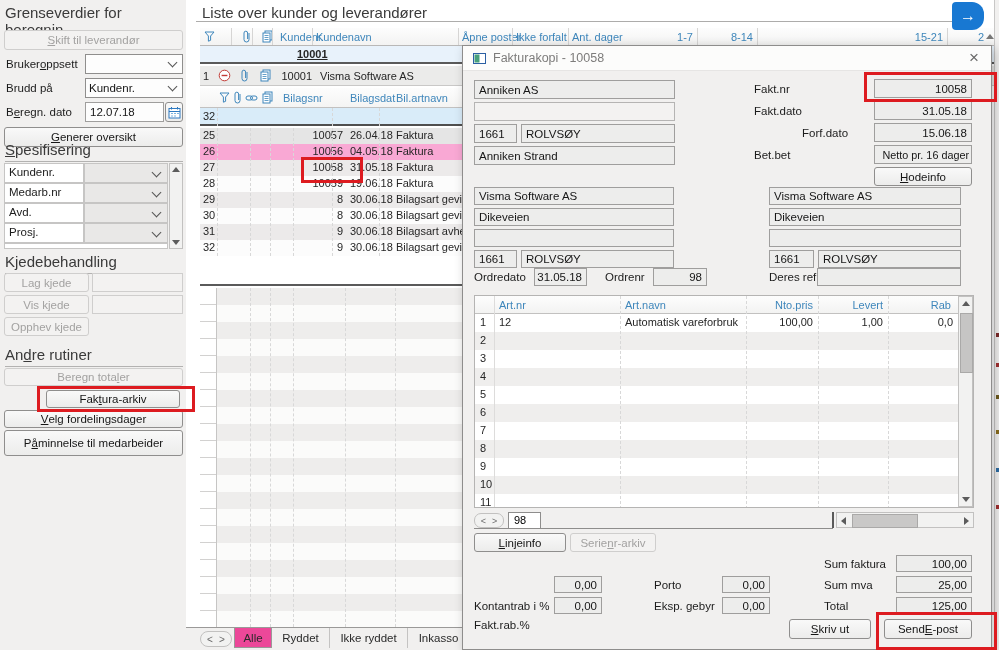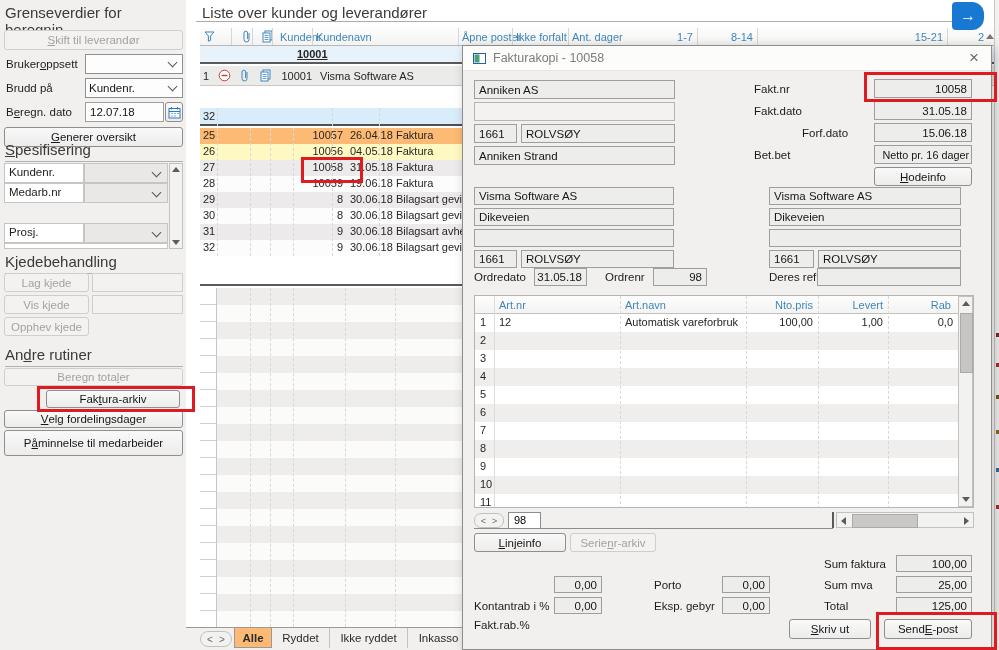--- a/index.html
+++ b/index.html
@@ -81,20 +81,26 @@
       <div class="abs" style="left:80px;top:0;width:84px;height:20px;background:#e9e8e7;border:1px solid #c6c5c4;box-sizing:border-box;">
         <span class="chev" style="position:absolute;right:4px;top:8px;"></span>
       </div>
     </div>
     <div class="abs" style="left:4px;top:183px;width:164px;height:20px;">
       <div class="abs lbl" style="left:0;top:0;width:80px;height:20px;background:#fff;border:1px solid #c6c5c4;box-sizing:border-box;padding:2px 0 0 4px;">Medarb.nr</div>
       <div class="abs" style="left:80px;top:0;width:84px;height:20px;background:#e9e8e7;border:1px solid #c6c5c4;box-sizing:border-box;">
         <span class="chev" style="position:absolute;right:4px;top:8px;"></span>
       </div>
     </div>
+    <div class="abs" style="left:4px;top:203px;width:164px;height:20px;">
+      <div class="abs lbl" style="left:0;top:0;width:80px;height:20px;background:#fff;border:1px solid #c6c5c4;box-sizing:border-box;padding:2px 0 0 4px;">Avd.</div>
+      <div class="abs" style="left:80px;top:0;width:84px;height:20px;background:#e9e8e7;border:1px solid #c6c5c4;box-sizing:border-box;">
+        <span class="chev" style="position:absolute;right:4px;top:8px;"></span>
+      </div>
+    </div>
     <div class="abs" style="left:4px;top:223px;width:164px;height:20px;">
       <div class="abs lbl" style="left:0;top:0;width:80px;height:20px;background:#fff;border:1px solid #c6c5c4;box-sizing:border-box;padding:2px 0 0 4px;">Prosj.</div>
       <div class="abs" style="left:80px;top:0;width:84px;height:20px;background:#e9e8e7;border:1px solid #c6c5c4;box-sizing:border-box;">
         <span class="chev" style="position:absolute;right:4px;top:8px;"></span>
       </div>
     </div>
 
     <div class="abs" style="left:4px;top:243px;width:164px;height:6px;background:#fff;border:1px solid #c6c5c4;box-sizing:border-box;"></div>
 
     <div class="abs sb" style="left:169px;top:163px;width:14px;height:86px;">
@@ -170,32 +176,52 @@
       </svg>
       <svg width="11" height="13" viewBox="0 0 11 13" style="position:absolute;left:60px;top:3px;">
         <rect x="3" y="1" width="7" height="9" fill="#fff" stroke="#3e86bb"></rect>
         <rect x="1" y="3" width="7" height="9" fill="#fff" stroke="#3e86bb"></rect>
         <path d="M2.5 5.5h4M2.5 7.5h4M2.5 9.5h4" stroke="#3e86bb" stroke-width="0.8"></path>
       </svg>
       <span class="gridtxt cellr" style="position:absolute;left:80px;top:4px;width:32px;">10001</span>
       <span class="gridtxt" style="position:absolute;left:120px;top:4px;">Visma Software AS</span>
     </div>
 
+    <div class="abs" style="left:14px;top:88px;width:448px;height:20px;background:linear-gradient(#fdfdfd,#f4f4f3);border-bottom:1px solid #c2c1c0;box-sizing:border-box;">
+      <svg width="11" height="11" viewBox="0 0 11 11" style="position:absolute;left:19px;top:4px;">
+        <path d="M1 1h9L6.6 5v4.3L4.4 10.2V5z" fill="none" stroke="#3e86bb"></path>
+      </svg>
+      <svg width="9" height="13" viewBox="0 0 9 13" style="position:absolute;left:33px;top:3px;">
+        <path d="M7 3v6.5a2.5 2.5 0 0 1-5 0V3a1.8 1.8 0 0 1 3.6 0v6" fill="none" stroke="#3e86bb"></path>
+      </svg>
+      <svg width="13" height="10" viewBox="0 0 13 10" style="position:absolute;left:45px;top:5px;">
+        <rect x="1" y="3" rx="2" width="6.5" height="4" fill="none" stroke="#3e86bb"></rect>
+        <rect x="5.5" y="3" rx="2" width="6.5" height="4" fill="none" stroke="#3e86bb"></rect>
+      </svg>
+      <svg width="11" height="13" viewBox="0 0 11 13" style="position:absolute;left:62px;top:3px;">
+        <rect x="3" y="1" width="7" height="9" fill="#fff" stroke="#3e86bb"></rect>
+        <rect x="1" y="3" width="7" height="9" fill="#fff" stroke="#3e86bb"></rect>
+        <path d="M2.5 5.5h4M2.5 7.5h4M2.5 9.5h4" stroke="#3e86bb" stroke-width="0.8"></path>
+      </svg>
+      <span class="abs bluehd" style="left:83px;top:4px;">Bilagsnr</span>
+      <span class="abs bluehd" style="left:150px;top:4px;">Bilagsdat</span>
+      <span class="abs bluehd" style="left:196px;top:4px;">Bil.artnavn</span>
+    </div>
 
     <div class="abs" style="left:14px;top:108px;width:448px;height:18px;background:#d9ecf9;border-bottom:2px solid #4f4f4f;box-sizing:border-box;">
       <span class="gridtxt" style="position:absolute;left:3px;top:2px;">32</span>
     </div>
 
-    <div class="abs" style="left:14px;top:128px;width:448px;height:16px;background:#fdba74;overflow:hidden;">
+    <div class="abs" style="left:14px;top:128px;width:448px;height:16px;background:#e5e5e5;overflow:hidden;">
       <span class="gridtxt" style="position:absolute;left:3px;top:1px;">25</span>
       <span class="gridtxt cellr" style="position:absolute;left:80px;top:1px;width:63px;">10057</span>
       <span class="gridtxt" style="position:absolute;left:150px;top:1px;">26.04.18</span>
       <span class="gridtxt" style="position:absolute;left:196px;top:1px;white-space:nowrap;">Faktura</span>
     </div>
-    <div class="abs" style="left:14px;top:144px;width:448px;height:16px;background:#fef9c3;overflow:hidden;">
+    <div class="abs" style="left:14px;top:144px;width:448px;height:16px;background:#f9a8d4;overflow:hidden;">
       <span class="gridtxt" style="position:absolute;left:3px;top:1px;">26</span>
       <span class="gridtxt cellr" style="position:absolute;left:80px;top:1px;width:63px;">10056</span>
       <span class="gridtxt" style="position:absolute;left:150px;top:1px;">04.05.18</span>
       <span class="gridtxt" style="position:absolute;left:196px;top:1px;white-space:nowrap;">Faktura</span>
     </div>
     <div class="abs" style="left:14px;top:160px;width:448px;height:16px;background:#eceaea;overflow:hidden;">
       <span class="gridtxt" style="position:absolute;left:3px;top:1px;">27</span>
       <span class="gridtxt cellr" style="position:absolute;left:80px;top:1px;width:63px;">10058</span>
       <span class="gridtxt" style="position:absolute;left:150px;top:1px;">31.05.18</span>
       <span class="gridtxt" style="position:absolute;left:196px;top:1px;white-space:nowrap;">Faktura</span>
@@ -246,21 +272,21 @@
     <div class="abs vline" style="left:84px;top:288px;height:339px;"></div>
     <div class="abs vline" style="left:107px;top:288px;height:339px;"></div>
     <div class="abs vline" style="left:159px;top:288px;height:339px;"></div>
     <div class="abs vline" style="left:209px;top:288px;height:339px;"></div>
 
     <div class="abs" style="left:0;top:627px;width:276px;height:23px;background:#f1f0ef;border-top:1px solid #9a9998;box-sizing:border-box;">
       <div class="abs sb" style="left:14px;top:3px;width:32px;height:16px;border-radius:8px;display:flex;align-items:center;justify-content:space-evenly;">
         <span style="font-size:10px;color:#6a6a6a;">&lt;</span>
         <span style="font-size:10px;color:#6a6a6a;">&gt;</span>
       </div>
-      <div class="abs tab" style="left:48px;top:0;width:38px;height:20px;background:#fdba74;border:1px solid #9a9998;border-top:none;font-weight:bold;">Alle</div>
+      <div class="abs tab" style="left:48px;top:0;width:38px;height:20px;background:#ec4899;border:1px solid #9a9998;border-top:none;font-weight:normal;">Alle</div>
       <div class="abs tab" style="left:86px;top:0;width:58px;height:20px;border-right:1px solid #c4c3c2;">Ryddet</div>
       <div class="abs tab" style="left:144px;top:0;width:78px;height:20px;border-right:1px solid #c4c3c2;">Ikke ryddet</div>
       <div class="abs tab" style="left:222px;top:0;width:62px;height:20px;border-right:1px solid #c4c3c2;">Inkasso</div>
       <div class="abs tab" style="left:286px;top:0;width:20px;height:20px;overflow:hidden;">O</div>
     </div>
   </div>
 
   <div class="abs" style="left:952px;top:2px;width:32px;height:28px;background:#1878d2;border-radius:4px 12px 12px 4px;display:flex;align-items:center;justify-content:center;z-index:6;">
     <span style="color:#fff;font-weight:bold;font-size:16px;line-height:1;">→</span>
   </div>

